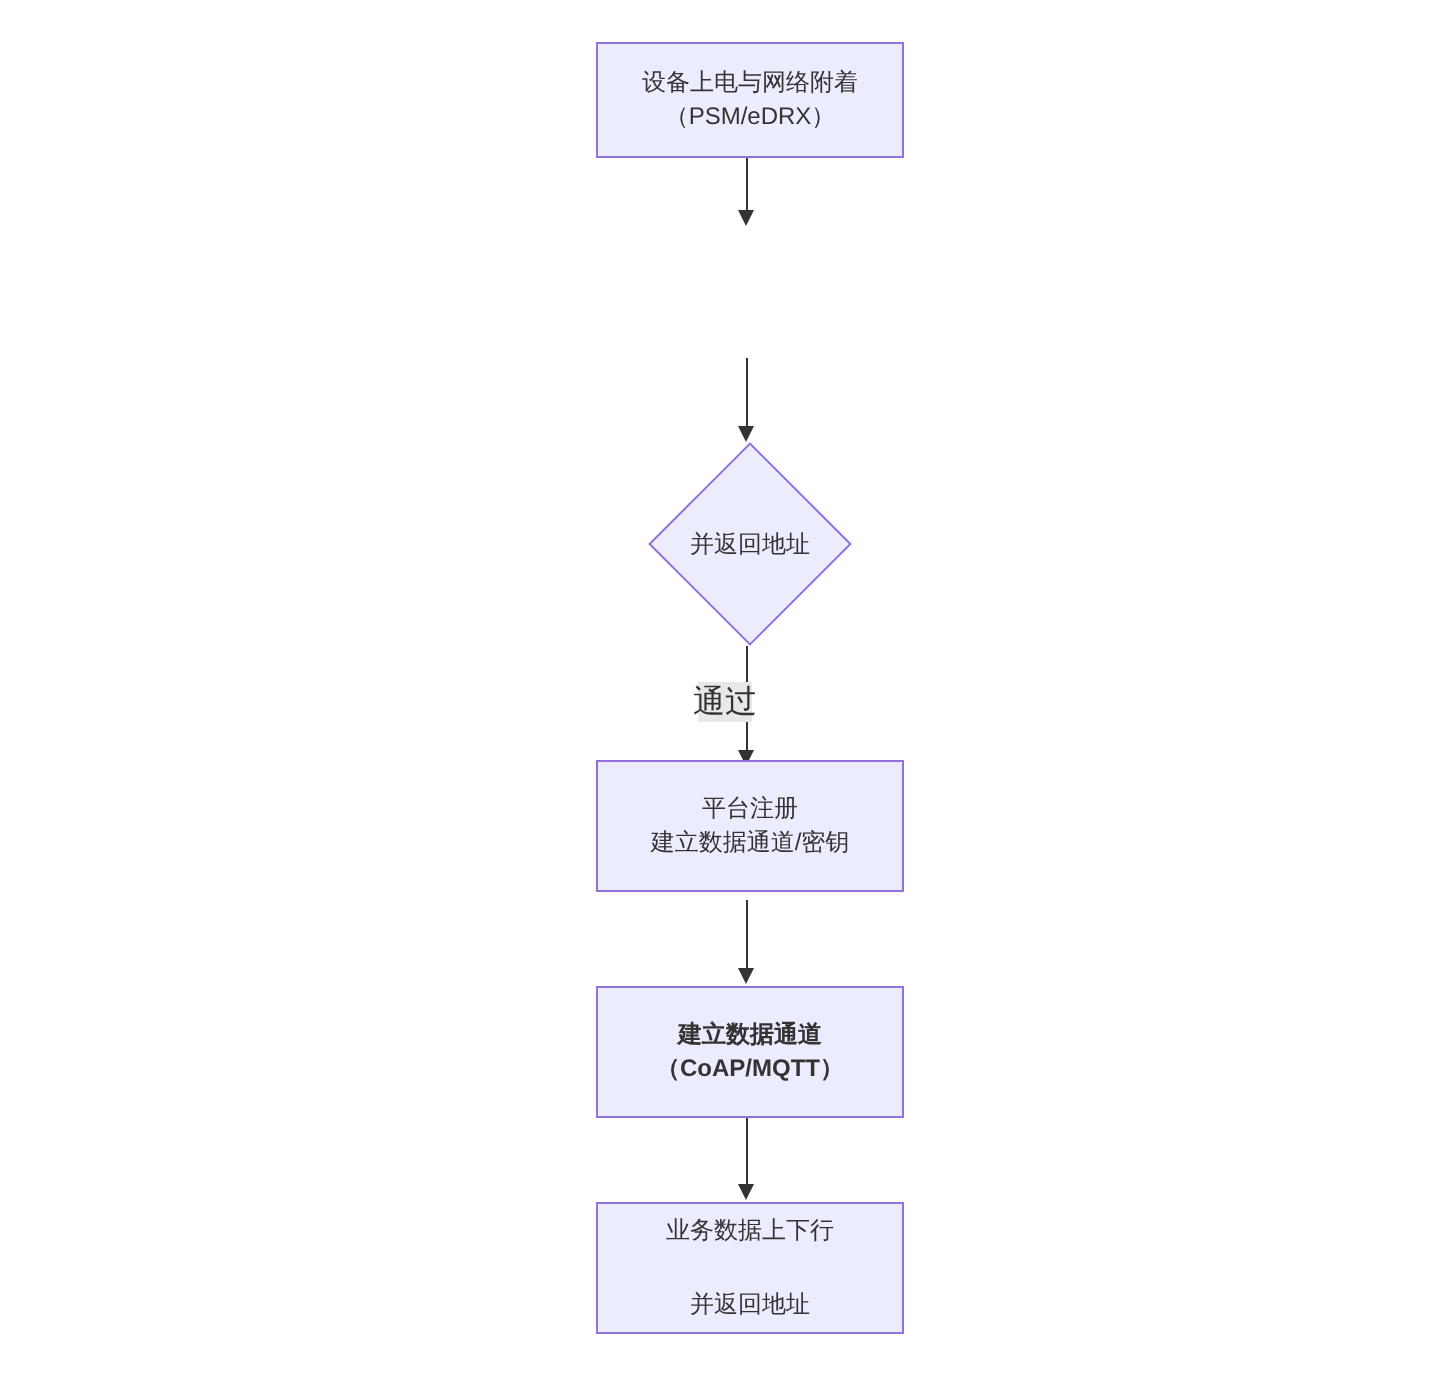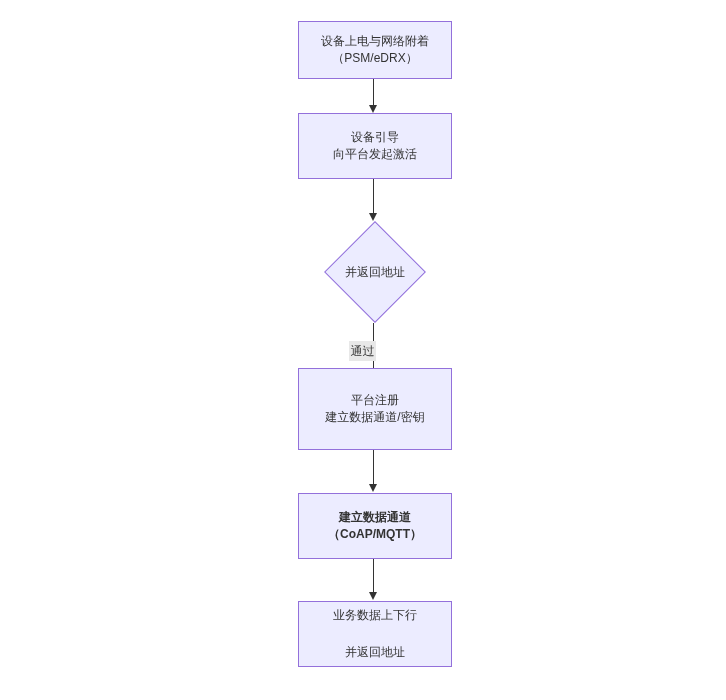--- a/index.html
+++ b/index.html
@@ -80,56 +80,52 @@
     white-space: nowrap;
   }
   .edge-label {
     position: absolute;
     left: 349px; top: 341px;
     width: 27px; height: 20px;
     background: var(--edge-label-bg);
     display: flex;
     align-items: center;
     justify-content: center;
-    font-size: 12px;
+    font-size: 16px;
     color: var(--text);
     white-space: nowrap;
   }
 </style>
 </head>
 <body>
 
 <div class="canvas">
 
   <div class="node rect" style="top:21px; height:58px;">
     <div class="nline">设备上电与网络附着</div>
     <div class="nline">（PSM/eDRX）</div>
   </div>
 
   <div class="edge-line" style="top:79px; height:27px;"></div>
   <div class="arrowhead" style="top:105px;"></div>
 
-  <div class="node rect" style="top:113px; height:66px;">
-    <div class="nline">设备引导</div>
-    <div class="nline">向平台发起激活</div>
-  </div>
 
   <div class="edge-line" style="top:179px; height:35px;"></div>
   <div class="arrowhead" style="top:213px;"></div>
 
   <div class="diamond-wrap">
     <div class="diamond-shape"></div>
     <div class="diamond-label">并返回地址</div>
   </div>
 
   <div class="edge-line" style="top:323px; height:53px;"></div>
   <div class="arrowhead" style="top:375px;"></div>
   <div class="edge-label">通过</div>
 
-  <div class="node rect" style="top:368px; height:82px;">
+  <div class="node rect" style="top:380px; height:66px;">
     <div class="nline">平台注册</div>
     <div class="nline">建立数据通道/密钥</div>
   </div>
 
   <div class="edge-line" style="top:450px; height:35px;"></div>
   <div class="arrowhead" style="top:484px;"></div>
 
   <div class="node rect" style="top:493px; height:66px;font-weight:bold;">
     <div class="nline">建立数据通道</div>
     <div class="nline">（CoAP/MQTT）</div>

